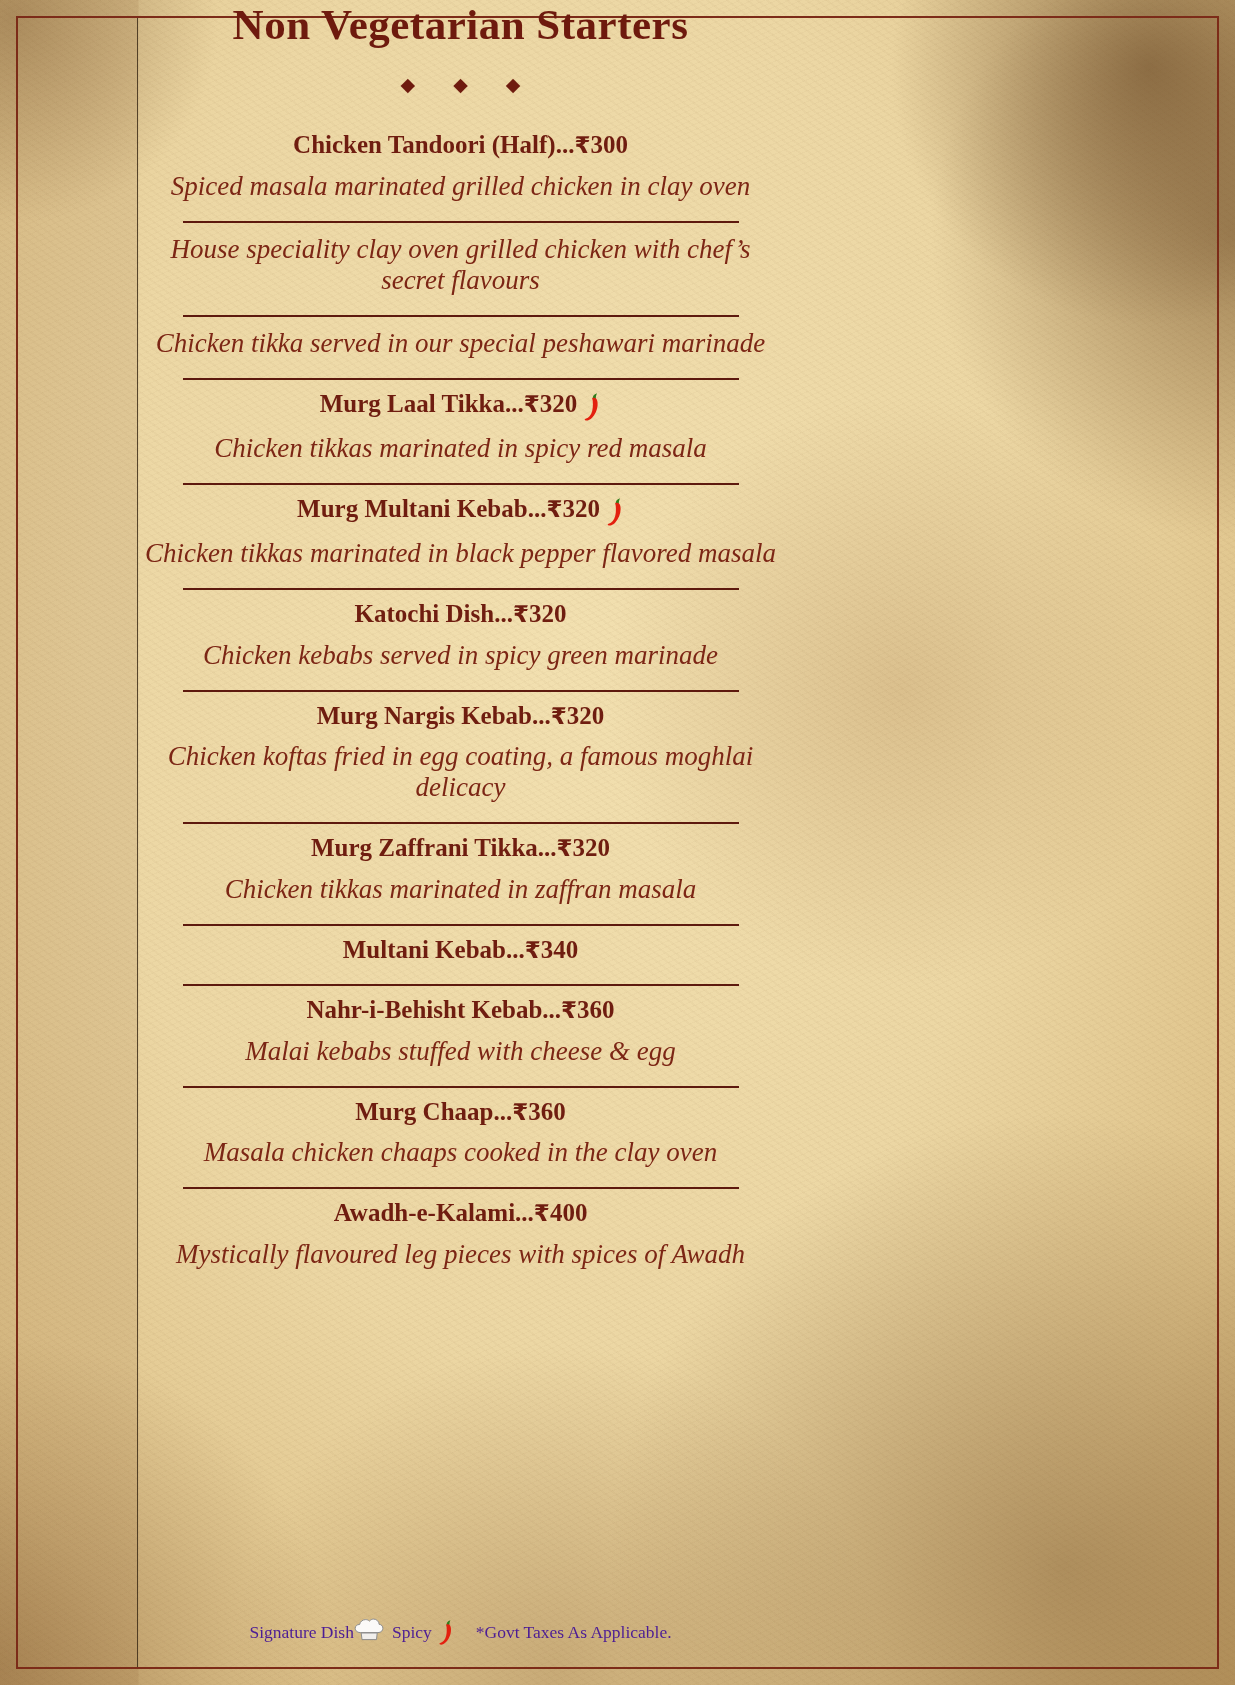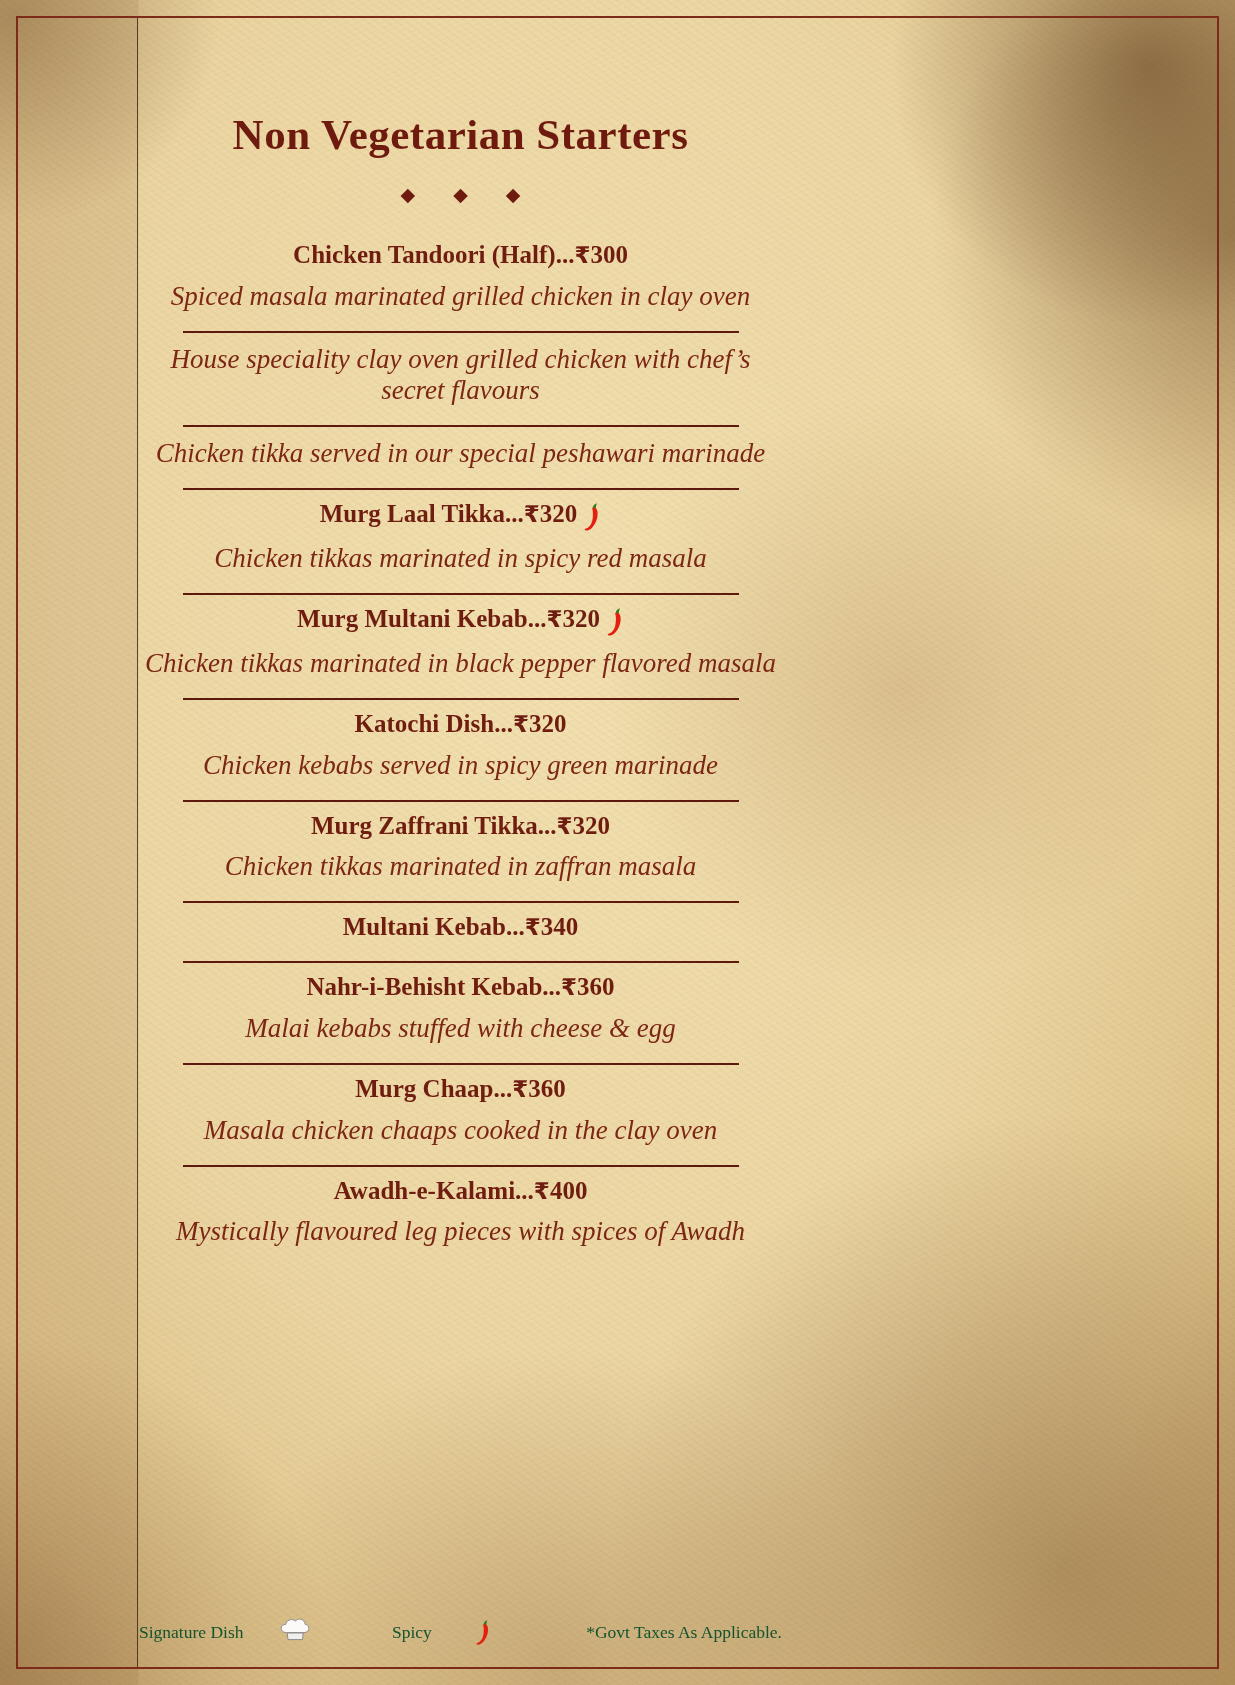--- a/index.html
+++ b/index.html
@@ -26,21 +26,21 @@
     pointer-events:none;
   }
   .vline{
     position:absolute; left:137px; top:18px; bottom:18px; width:1px;
     background:rgba(52,36,18,.8);
   }
   .content{
     position:absolute; left:139px; top:0; width:643px; height:100%;
     text-align:center; color:#6f1d10;
   }
-  .header{ padding-top:110px; }
+  .header{ }
   .page-title{
     font-size:43px; font-weight:700; letter-spacing:.5px;
     color:#6e1a0e; margin:0;
   }
   .ornament{
     margin-top:24px; font-size:19px; letter-spacing:16px;
     text-indent:16px; color:#6e1a0e;
     font-family:"DejaVu Sans", sans-serif;
   }
   .subtitle{
@@ -56,22 +56,22 @@
   .item-desc{
     font-size:27px; font-style:italic; color:#7c2615; margin-top:11px;
   }
   .item-sep{
     width:556px; margin:19px auto 0; border-bottom:2px solid #5d190e; height:0;
   }
   .chili{ display:inline-block; vertical-align:-10px; margin-left:5px; }
   .chili svg{ display:block; }
   .footer{
     position:absolute; bottom:38px; left:0; right:0;
-    font-size:17.5px; color:#14532d;
-    display:flex; align-items:center; justify-content:space-between; 
+    font-size:17.5px; color:#4c1d95;
+    display:flex; align-items:center; justify-content:center; 
     white-space:nowrap;
   }
   .footer .gap-sm{ width:8px; } .footer .gap-lg{ width:22px; }
   .hat{ display:inline-block; vertical-align:middle; }
 </style>
 </head>
 <body>
 
 <div class="frame"></div>
 <div class="vline"></div>
@@ -116,20 +116,25 @@
     <div class="item-desc">Chicken tikkas marinated in black pepper flavored masala</div>
     <div class="item-sep"></div>
   </div>
 
   <div class="item">
     <div class="item-title"><span class="item-name">Katochi Dish</span><span class="item-dots">...</span><span class="item-currency">₹</span><span class="item-price">320</span></div>
     <div class="item-desc">Chicken kebabs served in spicy green marinade</div>
     <div class="item-sep"></div>
   </div>
 
+  <div class="item">
+    <div class="item-title"><span class="item-name">Murg Nargis Kebab</span><span class="item-dots">...</span><span class="item-currency">₹</span><span class="item-price">320</span></div>
+    <div class="item-desc">Chicken koftas fried in egg coating, a famous moghlai delicacy</div>
+    <div class="item-sep"></div>
+  </div>
 
   <div class="item">
     <div class="item-title"><span class="item-name">Murg Zaffrani Tikka</span><span class="item-dots">...</span><span class="item-currency">₹</span><span class="item-price">320</span></div>
     <div class="item-desc">Chicken tikkas marinated in zaffran masala</div>
     <div class="item-sep"></div>
   </div>
 
   <div class="item">
     <div class="item-title"><span class="item-name">Multani Kebab</span><span class="item-dots">...</span><span class="item-currency">₹</span><span class="item-price">340</span></div>
     <div class="item-sep"></div>

